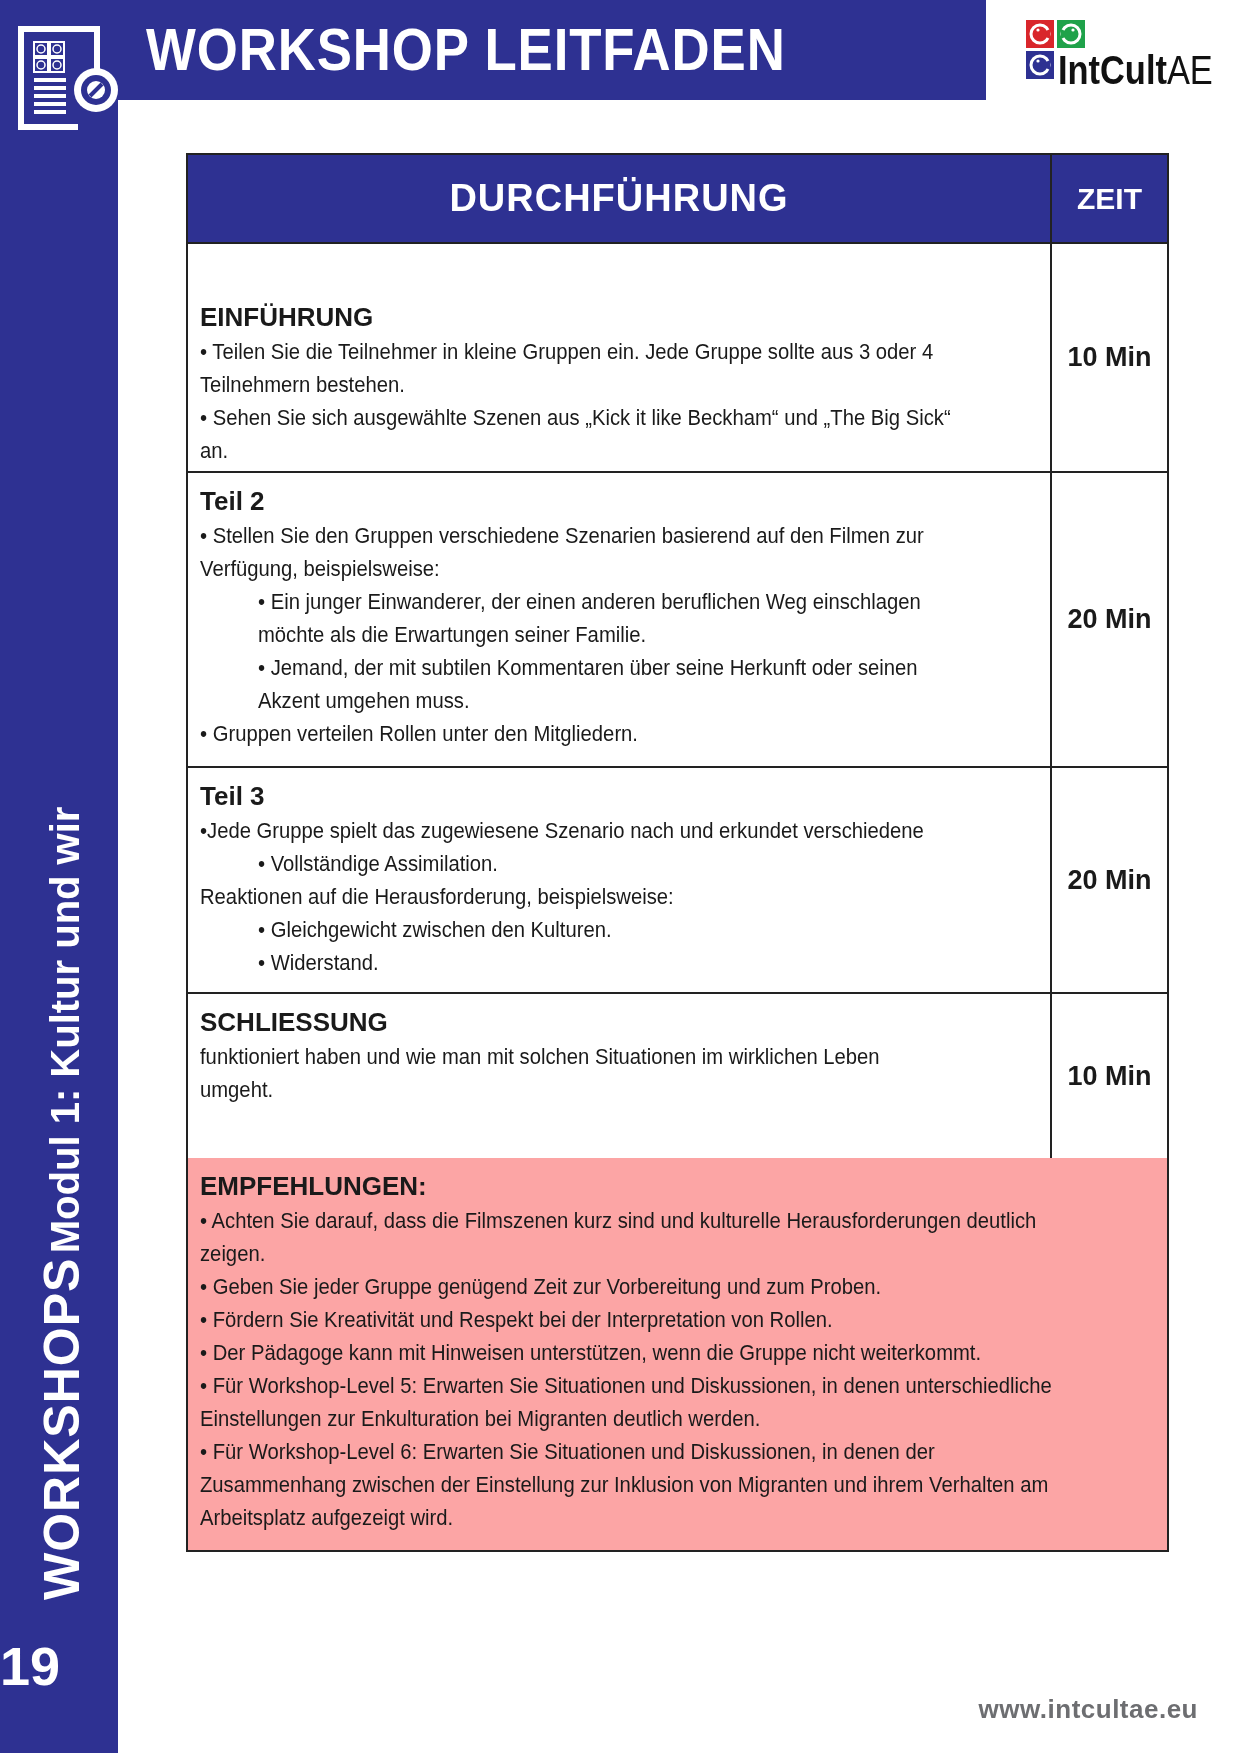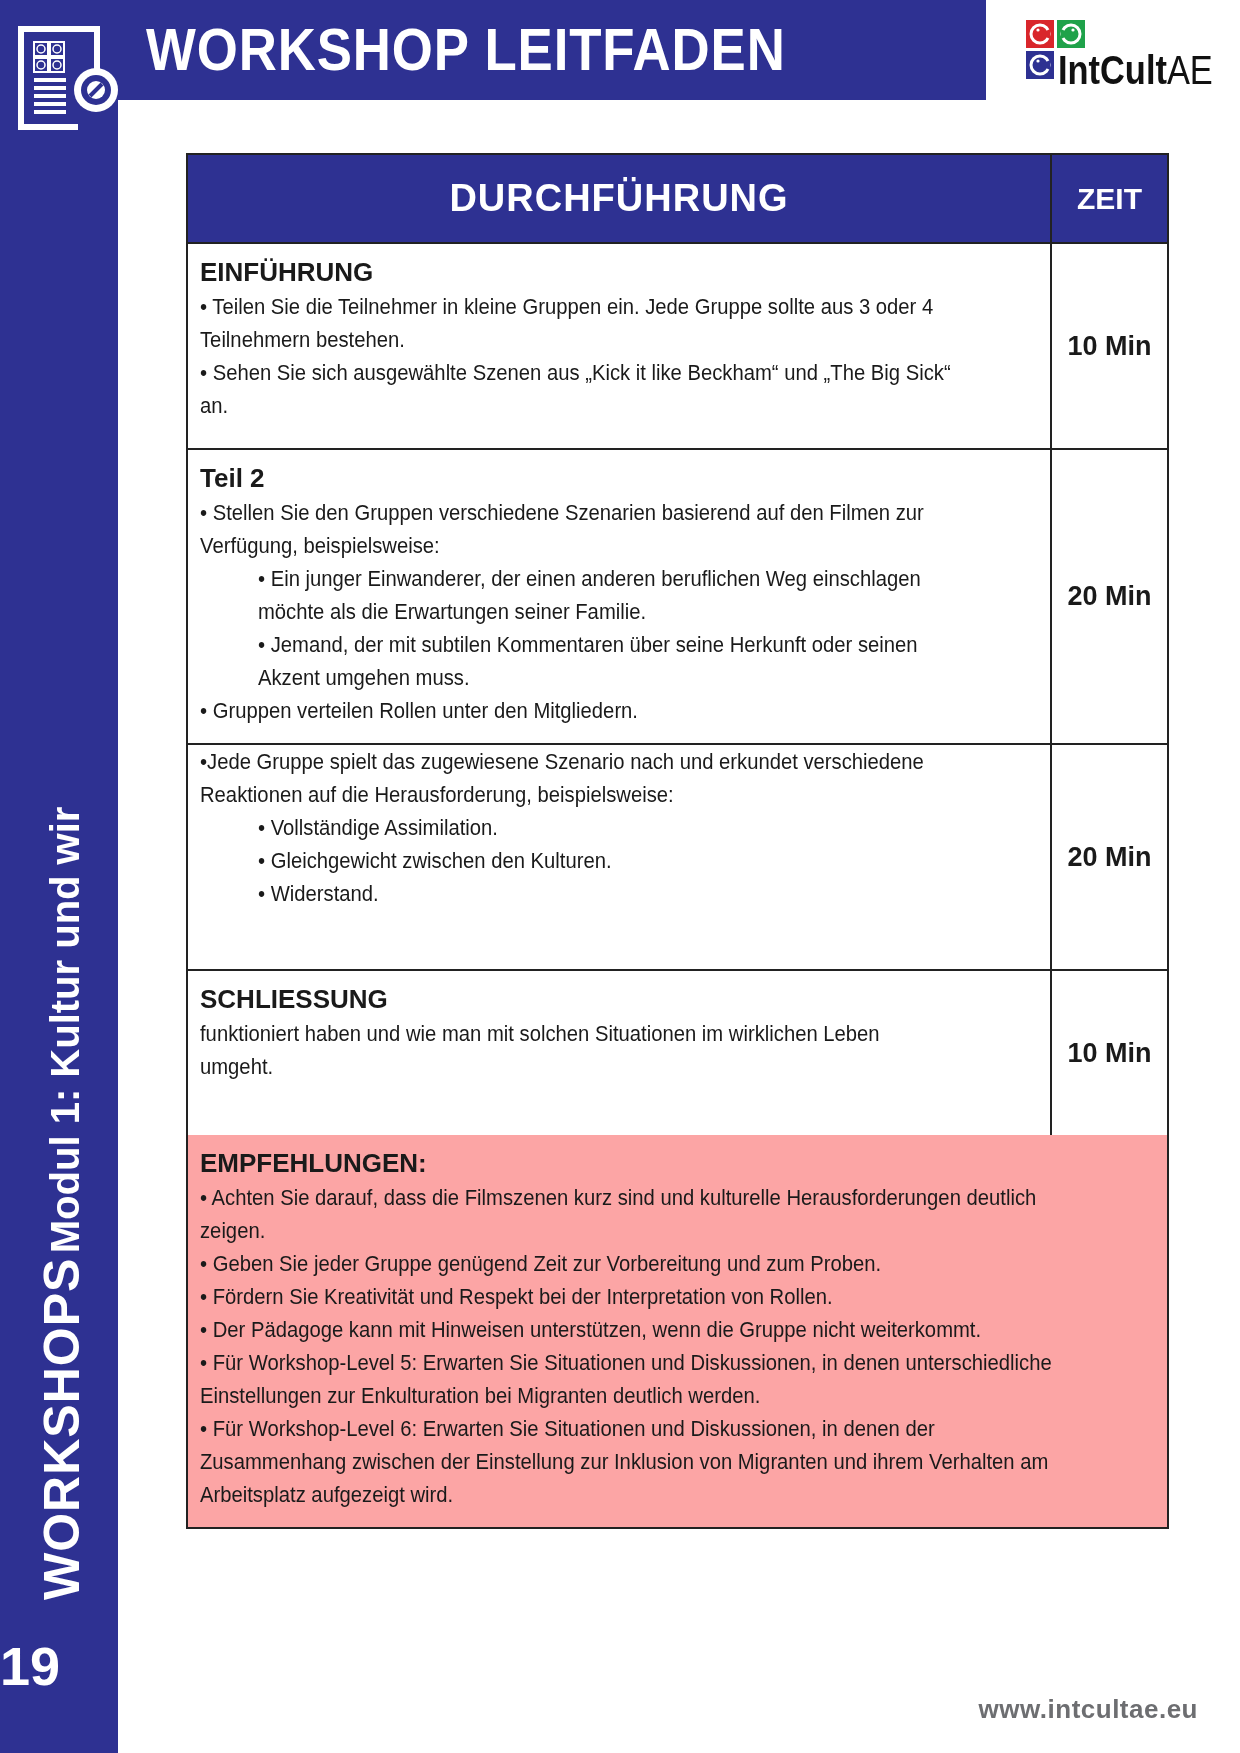--- a/index.html
+++ b/index.html
@@ -148,21 +148,21 @@
   <span class="small">Modul 1: Kultur und wir</span>
 </div>
 <div class="page-number">19</div>
 
 <div class="table">
   <div class="row head">
     <div class="cell-main">DURCHFÜHRUNG</div>
     <div class="cell-time">ZEIT</div>
   </div>
   <div id="rows-container" style="display:contents"><div class="row" style="min-height: 189px;">
-        <div class="cell-main" style="padding-bottom: 26px;">
+        <div class="cell-main" style="padding-bottom: 4px; margin-top: 45px;">
           <div class="sec-title">EINFÜHRUNG</div>
           <div class="line"><span class="tx">• Teilen Sie die Teilnehmer in kleine Gruppen ein. Jede Gruppe sollte aus 3 oder 4</span></div>
           <div class="line"><span class="tx">Teilnehmern bestehen.</span></div>
           <div class="line"><span class="tx">• Sehen Sie sich ausgewählte Szenen aus „Kick it like Beckham“ und „The Big Sick“</span></div>
           <div class="line"><span class="tx">an.</span></div>
         </div>
         <div class="cell-time">10 Min</div>
       </div><div class="row" style="min-height: 295px;">
         <div class="cell-main" style="padding-bottom: 10px;">
           <div class="sec-title">Teil 2</div>
@@ -170,23 +170,24 @@
           <div class="line"><span class="tx">Verfügung, beispielsweise:</span></div>
           <div class="line indent"><span class="tx">• Ein junger Einwanderer, der einen anderen beruflichen Weg einschlagen</span></div>
           <div class="line indent"><span class="tx">möchte als die Erwartungen seiner Familie.</span></div>
           <div class="line indent"><span class="tx">• Jemand, der mit subtilen Kommentaren über seine Herkunft oder seinen</span></div>
           <div class="line indent"><span class="tx">Akzent umgehen muss.</span></div>
           <div class="line"><span class="tx">• Gruppen verteilen Rollen unter den Mitgliedern.</span></div>
         </div>
         <div class="cell-time">20 Min</div>
       </div><div class="row" style="min-height: 226px;">
         <div class="cell-main" style="padding-bottom: 10px;">
+          <div class="sec-title">Teil 3</div>
           <div class="line"><span class="tx">•Jede Gruppe spielt das zugewiesene Szenario nach und erkundet verschiedene</span></div>
+          <div class="line indent"><span class="tx">• Vollständige Assimilation.</span></div>
           <div class="line"><span class="tx">Reaktionen auf die Herausforderung, beispielsweise:</span></div>
-          <div class="line indent"><span class="tx">• Vollständige Assimilation.</span></div>
           <div class="line indent"><span class="tx">• Gleichgewicht zwischen den Kulturen.</span></div>
           <div class="line indent"><span class="tx">• Widerstand.</span></div>
         </div>
         <div class="cell-time">20 Min</div>
       </div><div class="row" style="min-height: 164px;">
         <div class="cell-main" style="padding-bottom: 12px;">
           <div class="sec-title">SCHLIESSUNG</div>
           <div class="line"><span class="tx">funktioniert haben und wie man mit solchen Situationen im wirklichen Leben</span></div>
           <div class="line"><span class="tx">umgeht.</span></div>
         </div>

